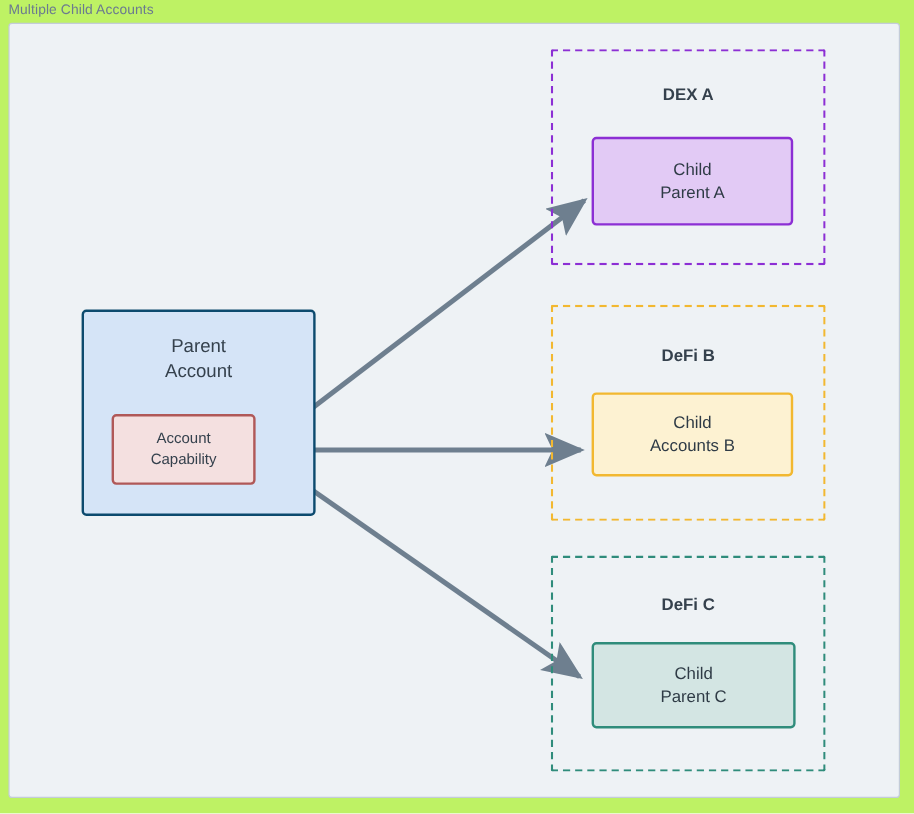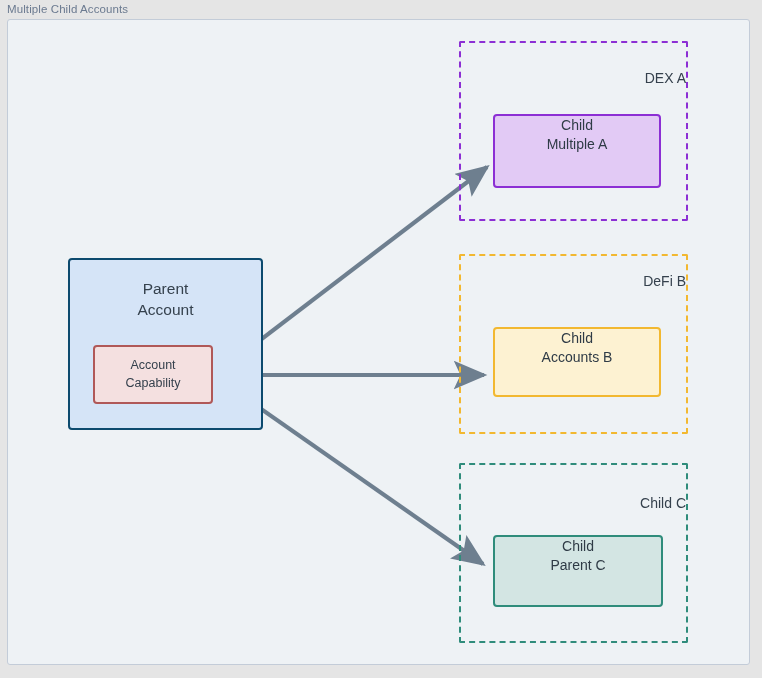--- a/index.html
+++ b/index.html
@@ -5,21 +5,21 @@
   html, body {
     margin: 0;
     padding: 0;
     background: #ffffff;
     font-family: "Liberation Sans", sans-serif;
   }
   #stage {
     position: relative;
     width: 762px;
     height: 678px;
-    background: #e5e5e5;
+    background: #bef264;
     overflow: hidden;
   }
   .frame-title {
     position: absolute;
     left: 7px;
     top: 3px;
     font-size: 11.5px;
     color: #6b7a90;
     letter-spacing: 0.1px;
     white-space: nowrap;
@@ -42,20 +42,21 @@
     width: 762px;
     height: 678px;
     pointer-events: none;
   }
   .node {
     position: absolute;
     box-sizing: border-box;
     display: flex;
     flex-direction: column;
     align-items: center;
+    justify-content: center;
     text-align: center;
     color: #2f3b46;
     line-height: 1.38;
   }
   
   .parent-box {
     left: 68px;
     top: 258px;
     width: 195px;
     height: 172px;
@@ -94,23 +95,24 @@
     box-sizing: border-box;
     background: transparent;
     border-width: 2px;
     border-style: dashed;
     border-radius: 2px;
   }
   .group-title {
     position: absolute;
     left: 0;
     right: 0;
-    text-align: right;
+    text-align: center;
     font-size: 14px;
     color: #35414d;
+    font-weight: bold;
   }
   .group-dex   { left: 459px; top: 41px;  width: 229px; height: 180px; border-color: #8c2fd4; }
   .group-defi  { left: 459px; top: 254px; width: 229px; height: 180px; border-color: #f2b830; }
   .group-game  { left: 459px; top: 463px; width: 229px; height: 180px; border-color: #2f8c7b; }
 
   .child-box {
     font-size: 14px;
     border-width: 2px;
     border-style: solid;
     border-radius: 4px;
@@ -147,32 +149,32 @@
   <div class="cap-box">
     <span>Account</span>
     <span>Capability</span>
   </div>
 
   <div class="group group-dex">
     <div class="group-title" style="top:27px;">DEX A</div>
   </div>
   <div class="node child-box child-a">
     <span>Child</span>
-    <span>Multiple A</span>
+    <span>Parent A</span>
   </div>
 
   <div class="group group-defi">
-    <div class="group-title" style="top:17px;">DeFi B</div>
+    <div class="group-title" style="top:32px;">DeFi B</div>
   </div>
   <div class="node child-box child-b">
     <span>Child</span>
     <span>Accounts B</span>
   </div>
 
   <div class="group group-game">
-    <div class="group-title" style="top:30px;">Child C</div>
+    <div class="group-title" style="top:30px;">DeFi C</div>
   </div>
   <div class="node child-box child-c">
     <span>Child</span>
     <span>Parent C</span>
   </div>
 
 </div>
 
 </body></html>

